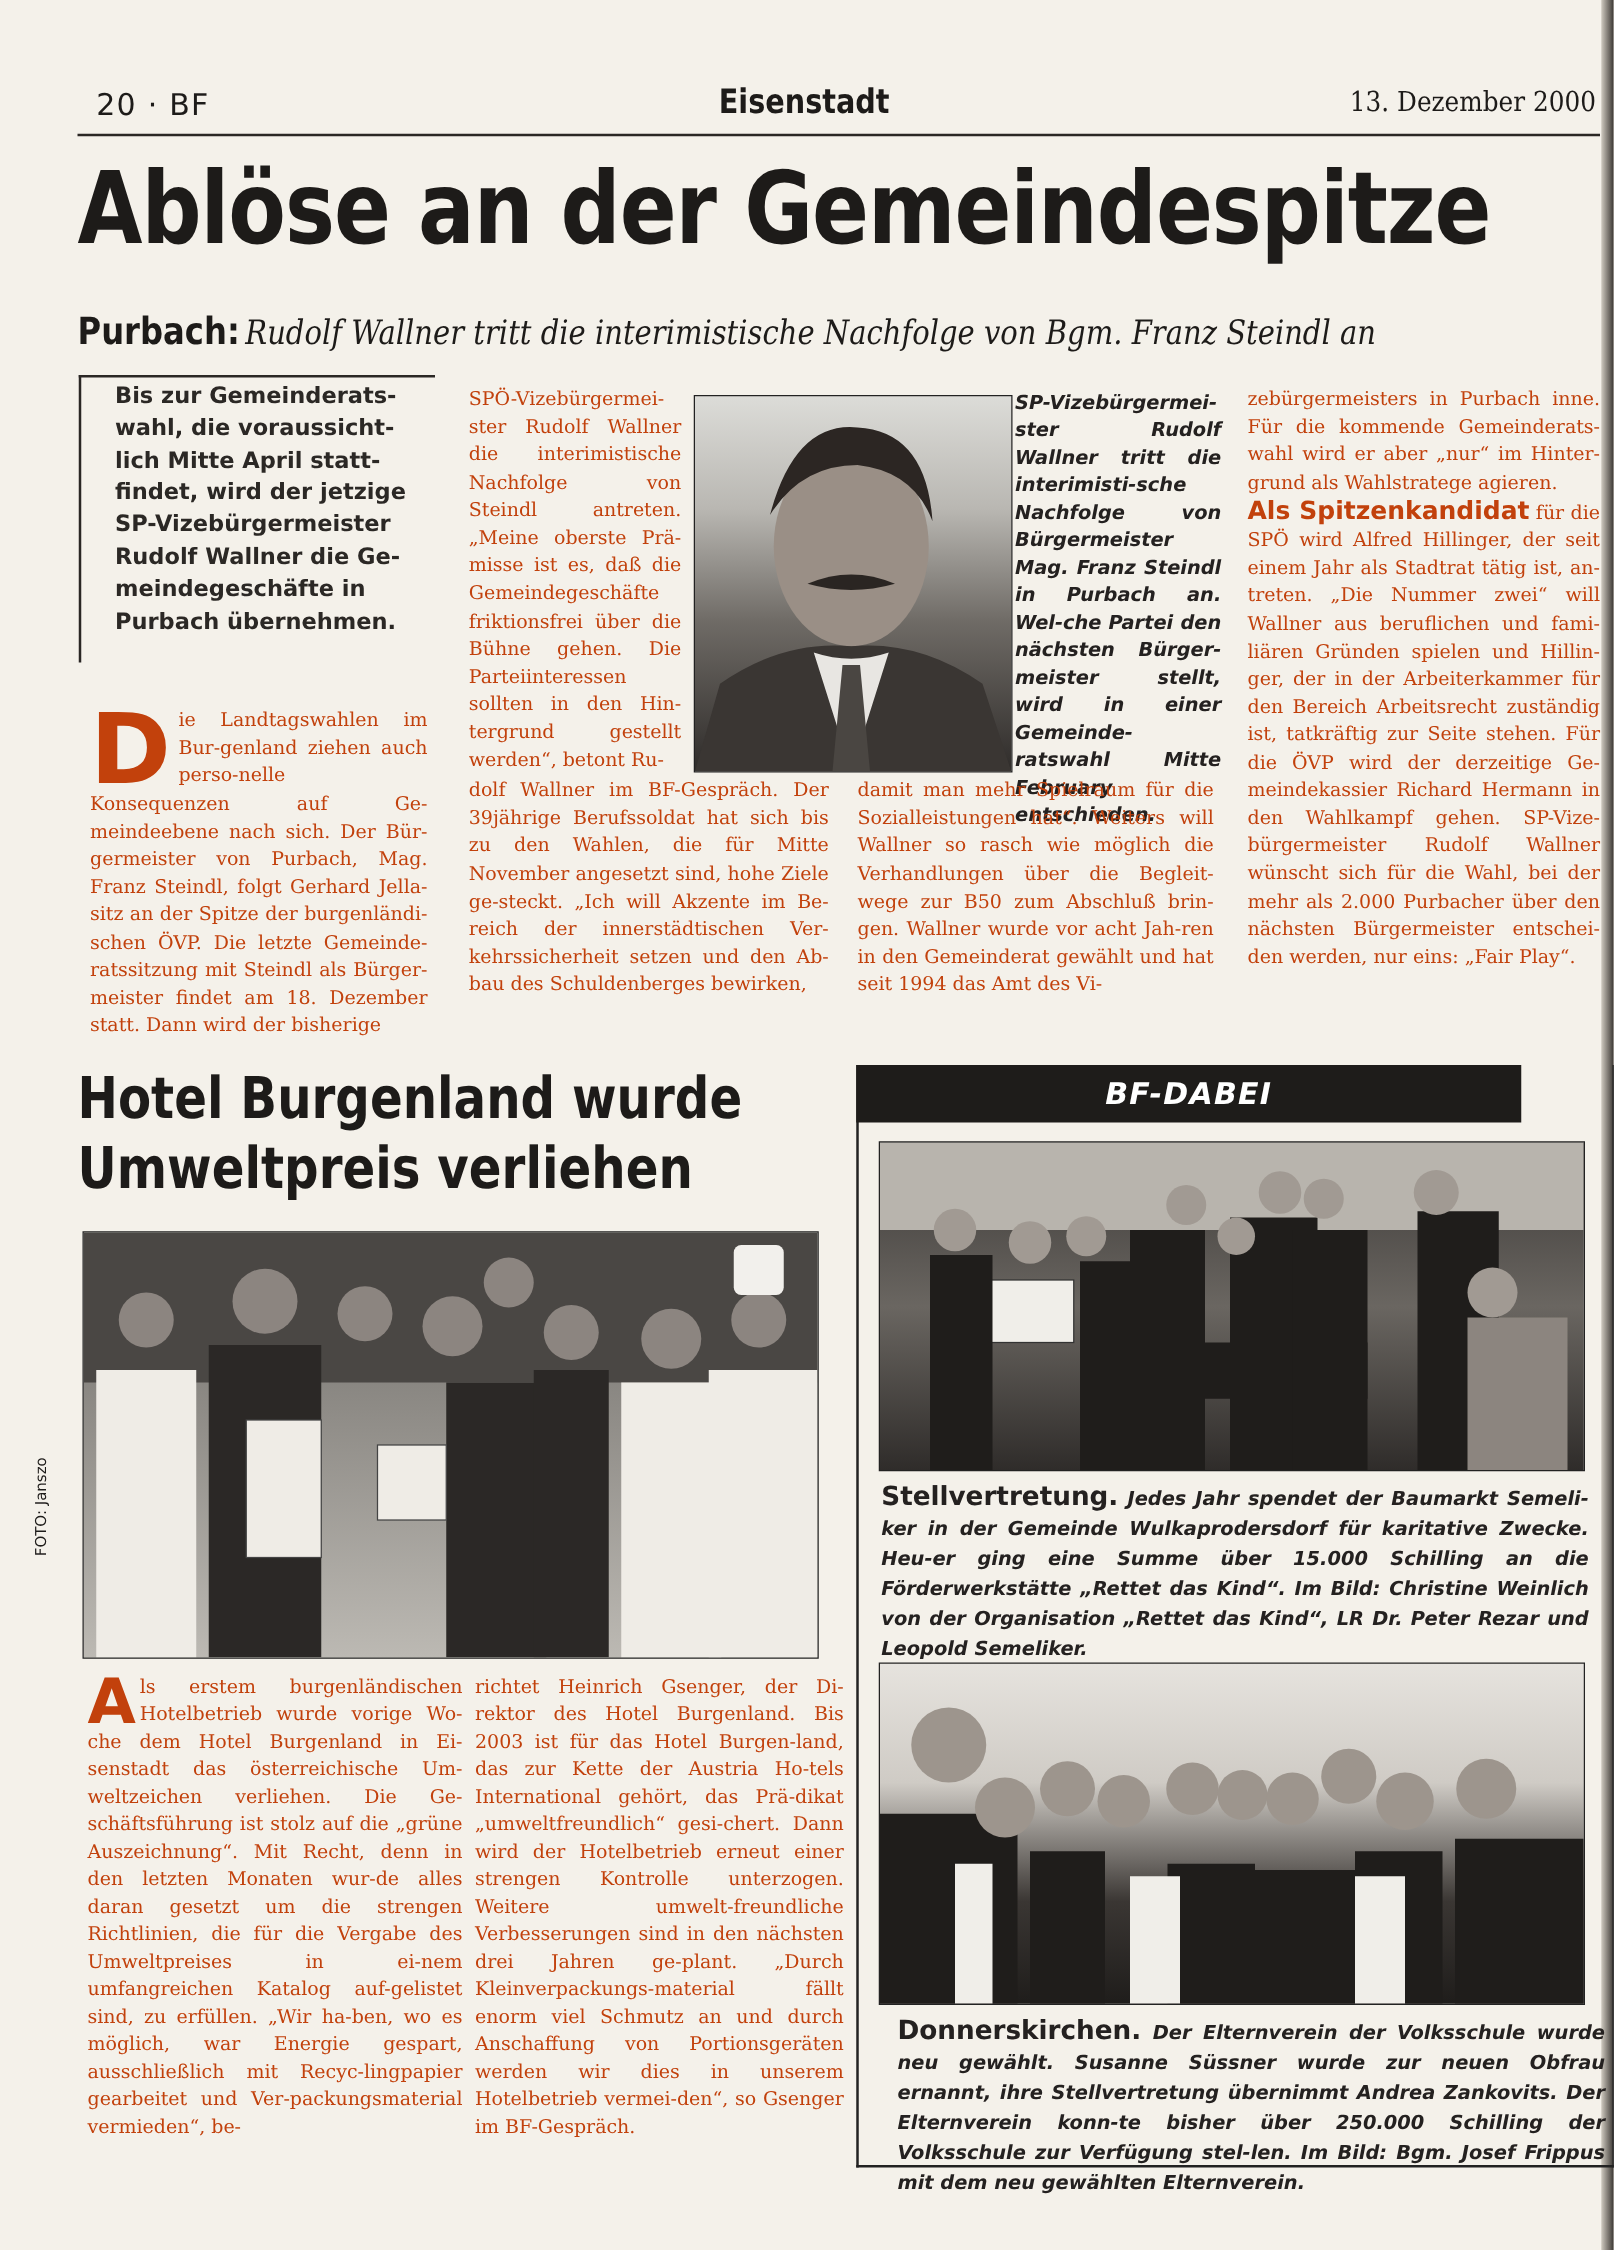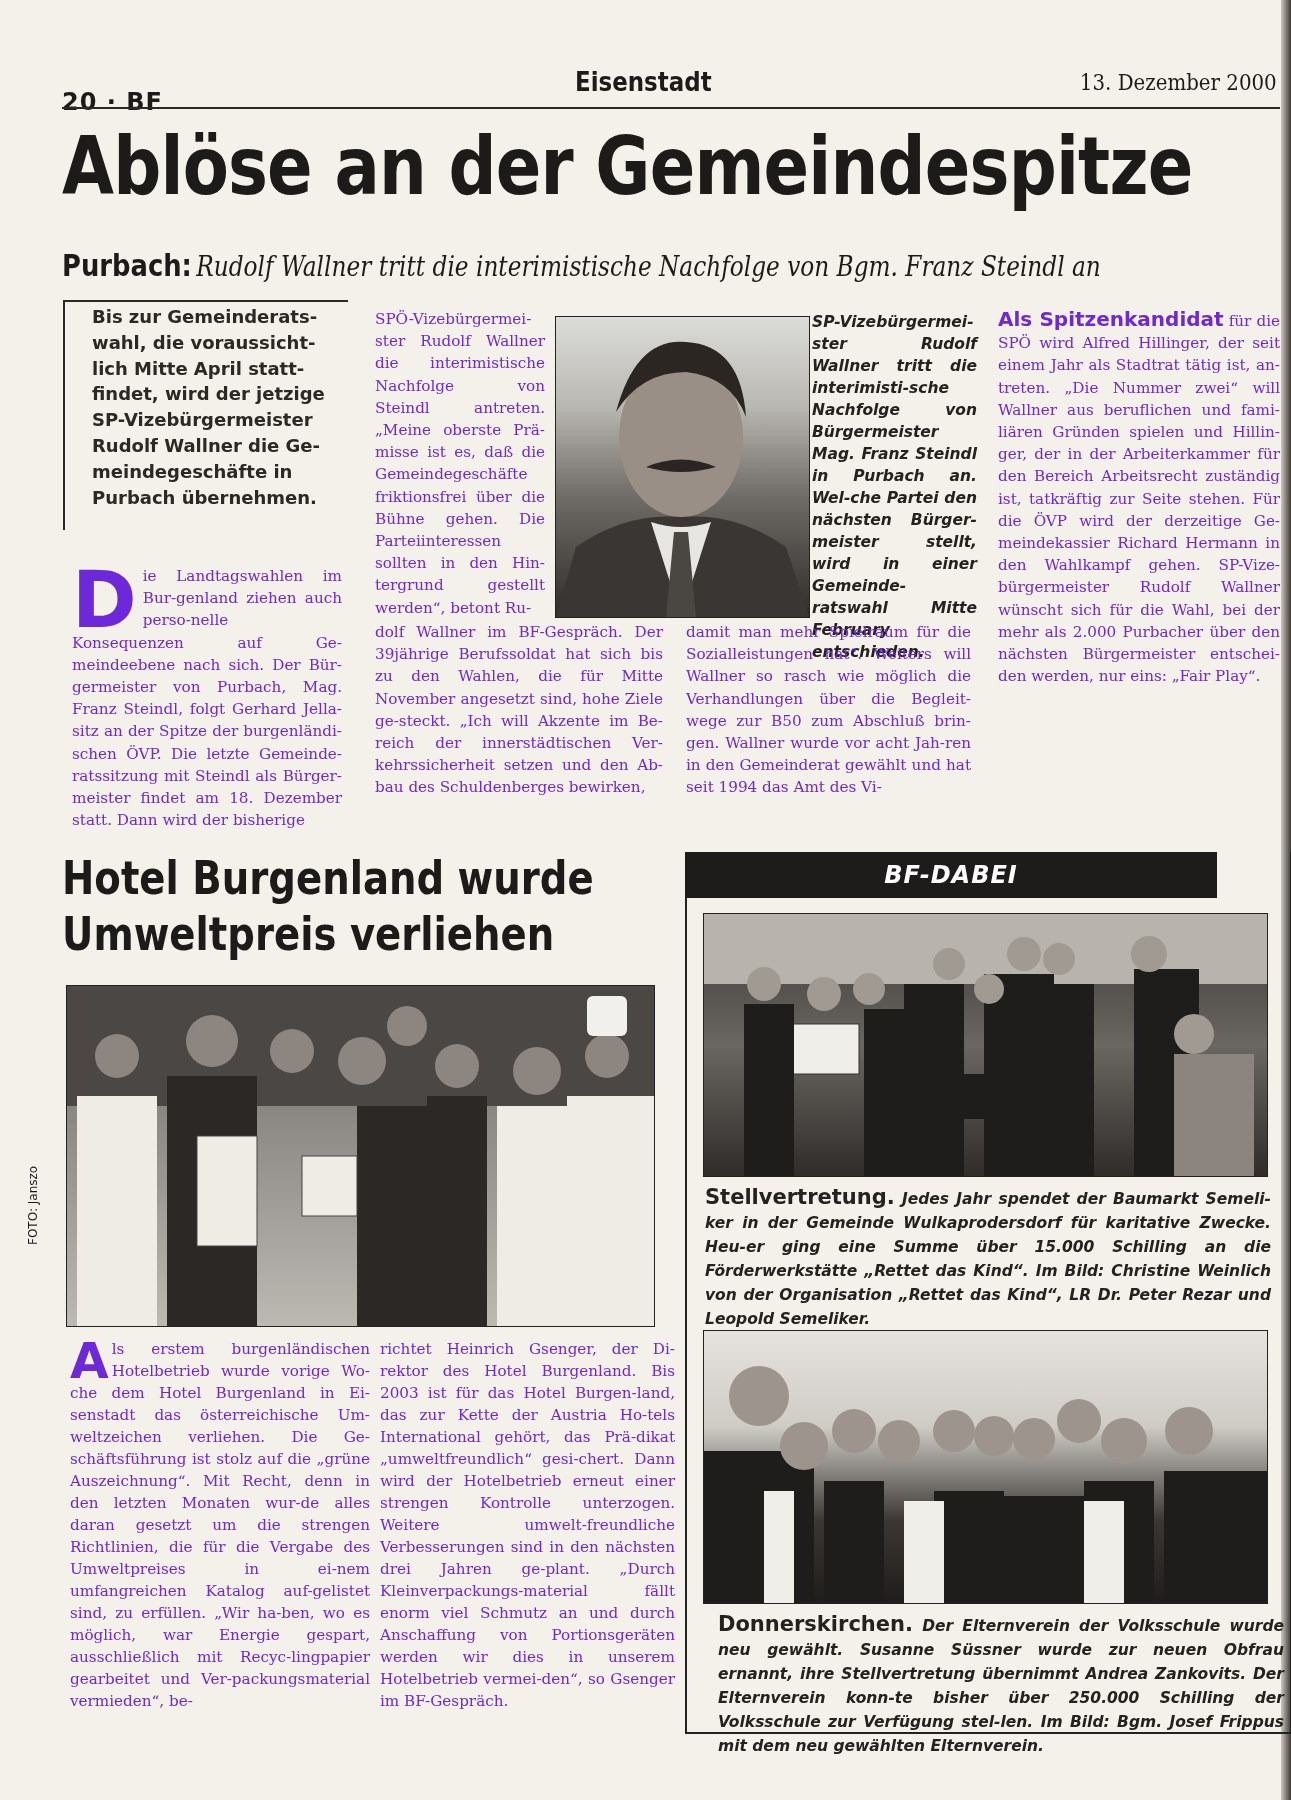--- a/index.html
+++ b/index.html
@@ -3,32 +3,32 @@
 <meta charset="utf-8">
 <style>
   html, body { margin: 0; padding: 0; }
   body {
     width: 1291px; height: 1800px; position: relative; overflow: hidden;
     background: #f4f1ea; color: #1d1b19;
     font-family: "DejaVu Serif", serif;
   }
   .abs { position: absolute; }
   
-  .hdr-left { left: 62px; top: 70px; font-family: "DejaVu Sans", sans-serif; font-weight: 700; font-size: 24px; letter-spacing: 1px; margin-top: 18px; }
+  .hdr-left { left: 77px; top: 70px; font-family: "DejaVu Sans", sans-serif; font-weight: 400; font-size: 24px; letter-spacing: 1px; }
   .hdr-center { left: 575px; top: 66px; font-family: "DejaVu Sans", sans-serif; font-weight: 700; font-size: 27px; transform: scaleX(0.85); transform-origin: left; }
   .hdr-right { right: 14px; top: 70px; font-family: "DejaVu Serif", serif; font-size: 22px; transform: scaleX(0.9); transform-origin: right; }
   .hdr-rule { left: 62px; top: 107px; width: 1218px; height: 2px; background: #2a2724; }
   .headline { left: 62px; top: 120px; font-family: "DejaVu Sans", sans-serif; font-weight: 900; font-size: 80px; letter-spacing: -1px; transform: scaleX(0.84); transform-origin: left; white-space: nowrap; }
   .subline { left: 62px; top: 248px; white-space: nowrap; transform: scaleX(0.86); transform-origin: left; }
   .subline .k { font-family: "DejaVu Sans", sans-serif; font-weight: 800; font-size: 30px; }
   .subline .t { font-family: "DejaVu Serif", serif; font-style: italic; font-size: 27px; }
   .sidebar-rule-v { left: 63px; top: 300px; width: 2px; height: 230px; background: #2a2724; }
   .sidebar-rule-h { left: 63px; top: 300px; width: 285px; height: 2px; background: #2a2724; }
   .lead { left: 92px; top: 304px; width: 240px; font-family: "DejaVu Sans", sans-serif; font-weight: 600; font-size: 18px; line-height: 25.8px; color: #2b2825; }
-  .col { font-family: "DejaVu Serif", serif; font-size: 15.2px; line-height: 22.2px; text-align: justify; hyphens: manual; color: #6d28d9; }
+  .col { font-family: "DejaVu Serif", serif; font-size: 15.2px; line-height: 22.2px; text-align: justify; hyphens: manual; color: #c2410c; }
   .dropcap { float: left; font-family: "DejaVu Sans", sans-serif; font-weight: 900; font-size: 78px; line-height: 62px; margin: 4px 6px 0 0; }
   .dropcap-sm { float: left; font-family: "DejaVu Sans", sans-serif; font-weight: 900; font-size: 50px; line-height: 40px; margin: 3px 3px 0 0; }
   .photo { background: #777; border: 1px solid #222; overflow: hidden; }
   .caption-it { font-family: "DejaVu Sans", sans-serif; font-style: italic; font-weight: 600; font-size: 15.5px; line-height: 24px; text-align: justify; color: #242120; }
   .subhead { font-family: "DejaVu Sans", sans-serif; font-weight: 800; font-size: 20px; }
   .h2 { left: 62px; top: 850px; font-family: "DejaVu Sans", sans-serif; font-weight: 900; font-size: 46px; line-height: 56px; transform: scaleX(0.84); transform-origin: left; white-space: nowrap; }
   .dabei-bar { left: 685px; top: 852px; width: 532px; height: 46px; background: #1e1c1a; color: #fff; text-align: center; font-family: "DejaVu Sans", sans-serif; font-weight: 800; font-style: italic; font-size: 24px; line-height: 46px; letter-spacing: 1px; }
   .dabei-frame { left: 685px; top: 852px; width: 603px; height: 880px; border: 2px solid #222; border-top: none; }
   .cap-bold { font-family: "DejaVu Sans", sans-serif; font-weight: 800; font-style: normal; font-size: 21px; }
   .credit { left: 26px; top: 1245px; transform: rotate(-90deg); transform-origin: left top; font-family: "DejaVu Sans", sans-serif; font-size: 12px; white-space: nowrap; }
@@ -70,20 +70,21 @@
     <path d="M118 215 L132 215 L140 300 L110 300Z" fill="#4a4642"></path>
   </svg>
 </div>
 
 <div class="abs caption-it" style="left:812px; top:311px; width:165px; font-size:15.5px; line-height:22px;">SP-Vizebürgermei-ster Rudolf Wallner tritt die interimisti-sche Nachfolge von Bürgermeister Mag. Franz Steindl in Purbach an. Wel-che Partei den nächsten Bürger-meister stellt, wird in einer Gemeinde-ratswahl Mitte February entschieden.</div>
 
 <div class="abs col" style="left:375px; top:621px; width:288px;">dolf Wallner im BF-Gespräch. Der 39jährige Berufssoldat hat sich bis zu den Wahlen, die für Mitte November angesetzt sind, hohe Ziele ge-steckt. „Ich will Akzente im Be-reich der innerstädtischen Ver-kehrssicherheit setzen und den Ab-bau des Schuldenberges bewirken,</div>
 <div class="abs col" style="left:686px; top:621px; width:285px;">damit man mehr Spielraum für die Sozialleistungen hat“. Weiters will Wallner so rasch wie möglich die Verhandlungen über die Begleit-wege zur B50 zum Abschluß brin-gen. Wallner wurde vor acht Jah-ren in den Gemeinderat gewählt und hat seit 1994 das Amt des Vi-</div>
 
 <div class="abs col" style="left:998px; top:308px; width:282px;">
+  <div>zebürgermeisters in Purbach inne. Für die kommende Gemeinderats-wahl wird er aber „nur“ im Hinter-grund als Wahlstratege agieren.</div>
   <div style="">
     <span class="subhead">Als Spitzenkandidat</span>
     <span>für die SPÖ wird Alfred Hillinger, der seit einem Jahr als Stadtrat tätig ist, an-treten. „Die Nummer zwei“ will Wallner aus beruflichen und fami-liären Gründen spielen und Hillin-ger, der in der Arbeiterkammer für den Bereich Arbeitsrecht zuständig ist, tatkräftig zur Seite stehen. Für die ÖVP wird der derzeitige Ge-meindekassier Richard Hermann in den Wahlkampf gehen. SP-Vize-bürgermeister Rudolf Wallner wünscht sich für die Wahl, bei der mehr als 2.000 Purbacher über den nächsten Bürgermeister entschei-den werden, nur eins: „Fair Play“.</span>
   </div>
 </div>
 
 <div class="abs h2">
   <div>Hotel Burgenland wurde</div>
   <div>Umweltpreis verliehen</div>
 </div>

